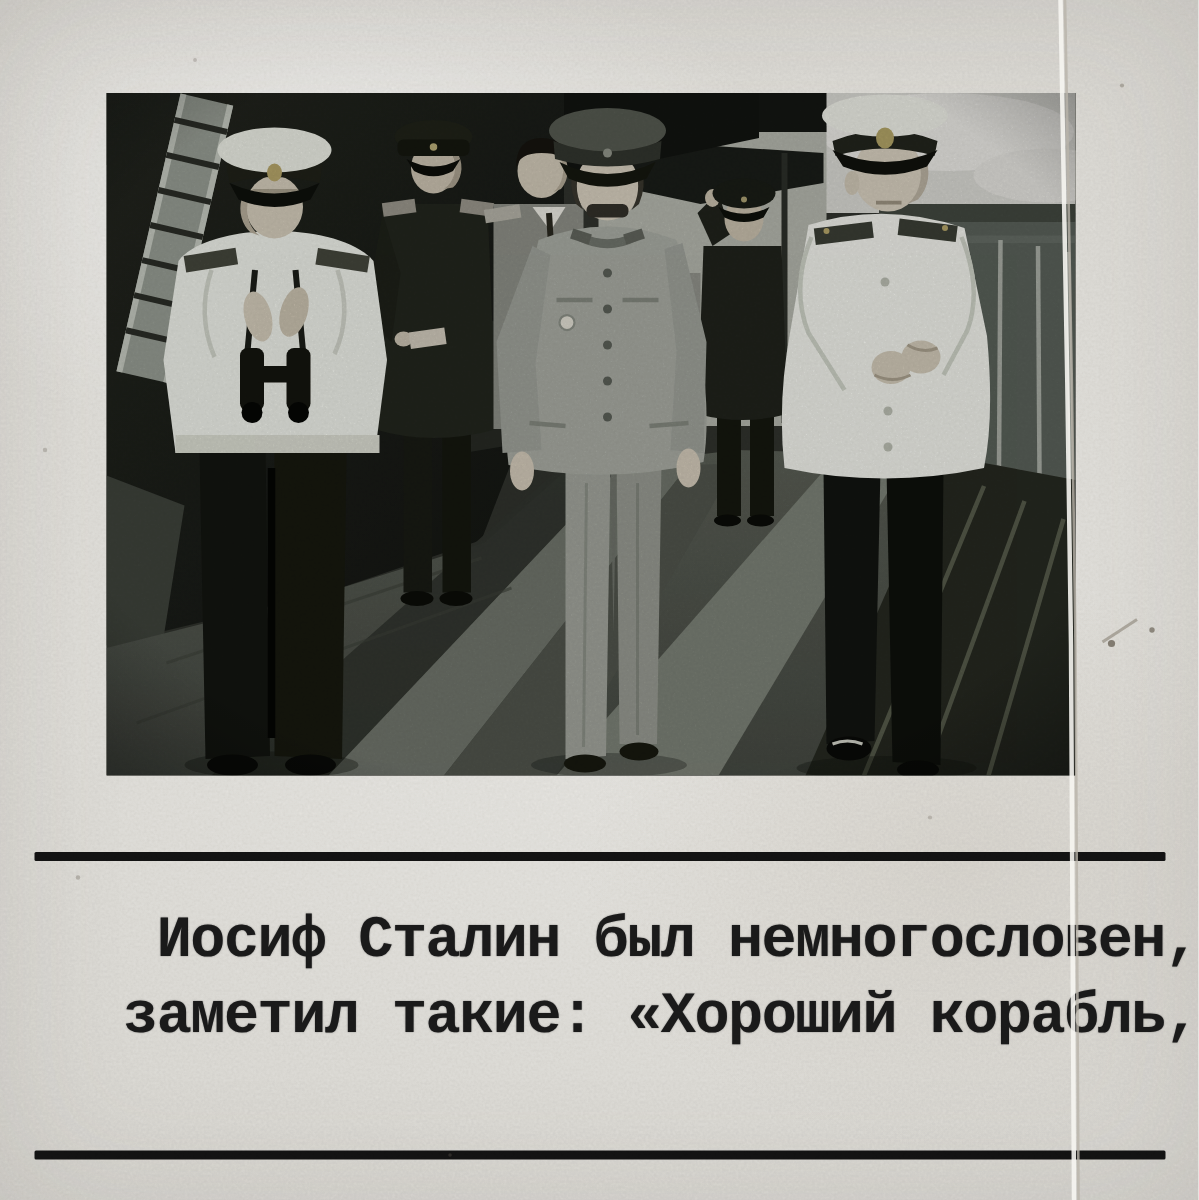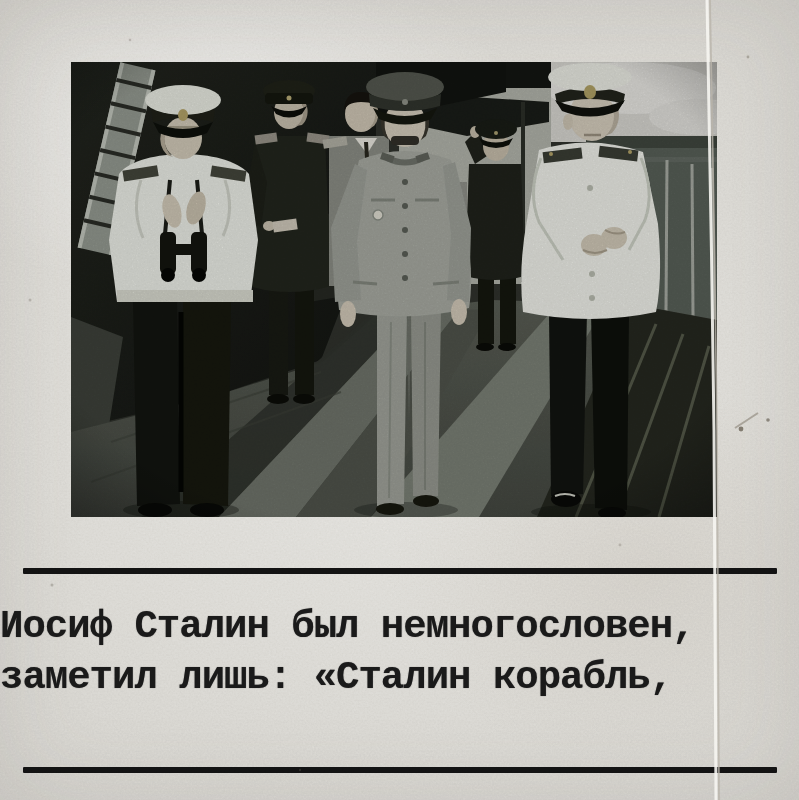--- a/index.html
+++ b/index.html
@@ -20,21 +20,21 @@
   }
   .photo svg{display:block;}
   .rule{
     position:absolute;left:23px;width:754px;height:6px;background:#141414;
     border-radius:1px;
   }
   .rule-top{top:568px;}
   .rule-bottom{top:767px;}
   .caption{
     position:absolute;left:0;top:602px;width:799px;
-    text-align:left;color:#1c1c1c;
+    text-align:right;color:#1c1c1c;
     font-family:"Liberation Mono","DejaVu Sans Mono",monospace;
     font-weight:700;font-size:39px;line-height:51px;
     letter-spacing:-1px;white-space:nowrap;
     text-shadow:0 0 1px rgba(28,28,28,.55);
   }
   .caption div{height:51px;}
   .overlay{position:absolute;left:0;top:0;pointer-events:none;}
 </style>
 </head>
 <body>
@@ -290,21 +290,21 @@
 
   <rect x="0" y="0" width="646" height="455" filter="url(#grain)" opacity="0.12"></rect>
   <rect x="0" y="0" width="646" height="455" fill="url(#vign)"></rect>
 </svg>
 </div>
 
 <div class="rule rule-top"></div>
 
 <div class="caption">
   <div>Иосиф Сталин был немногословен,</div>
-  <div>заметил лишь: «Сталин корабль,</div>
+  <div>заметил такие: «Хороший корабль,</div>
 </div>
 
 <div class="rule rule-bottom"></div>
 
 <svg class="overlay" width="799" height="800" viewBox="0 0 799 800">
   <defs>
     <filter id="paperGrain" x="0" y="0" width="100%" height="100%">
       <feTurbulence type="fractalNoise" baseFrequency="0.55" numOctaves="2" seed="4"></feTurbulence>
       <feColorMatrix type="matrix" values="0 0 0 0 0  0 0 0 0 0  0 0 0 0 0  0.5 0.5 0.5 0 0"></feColorMatrix>
     </filter>

